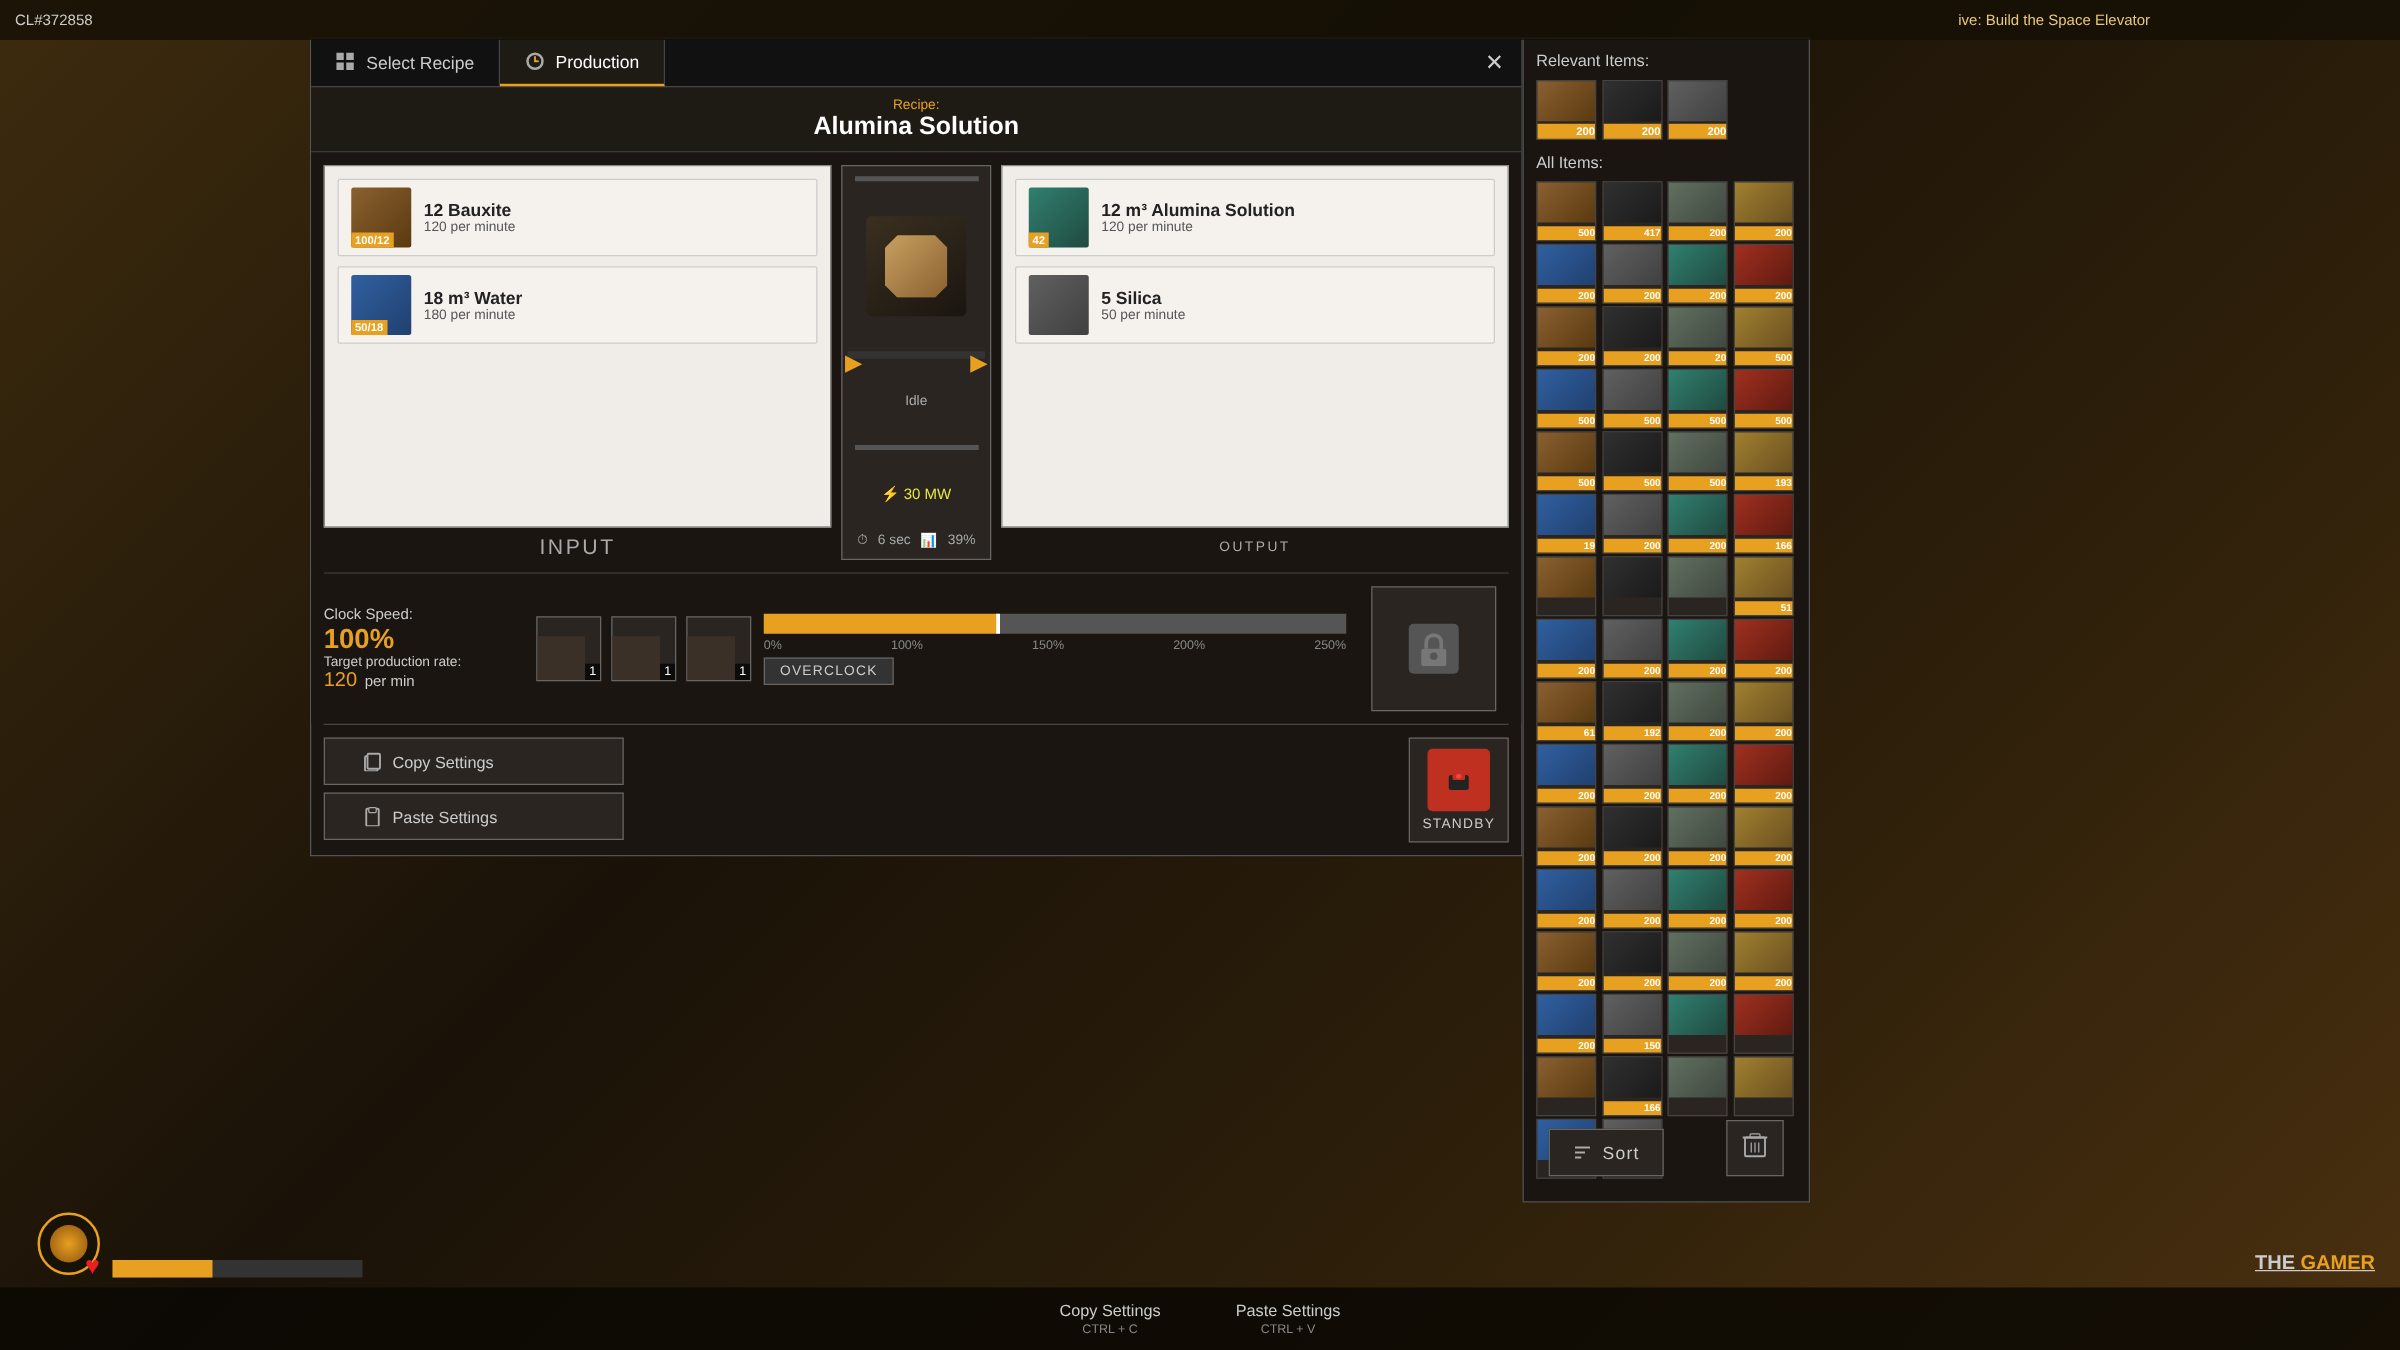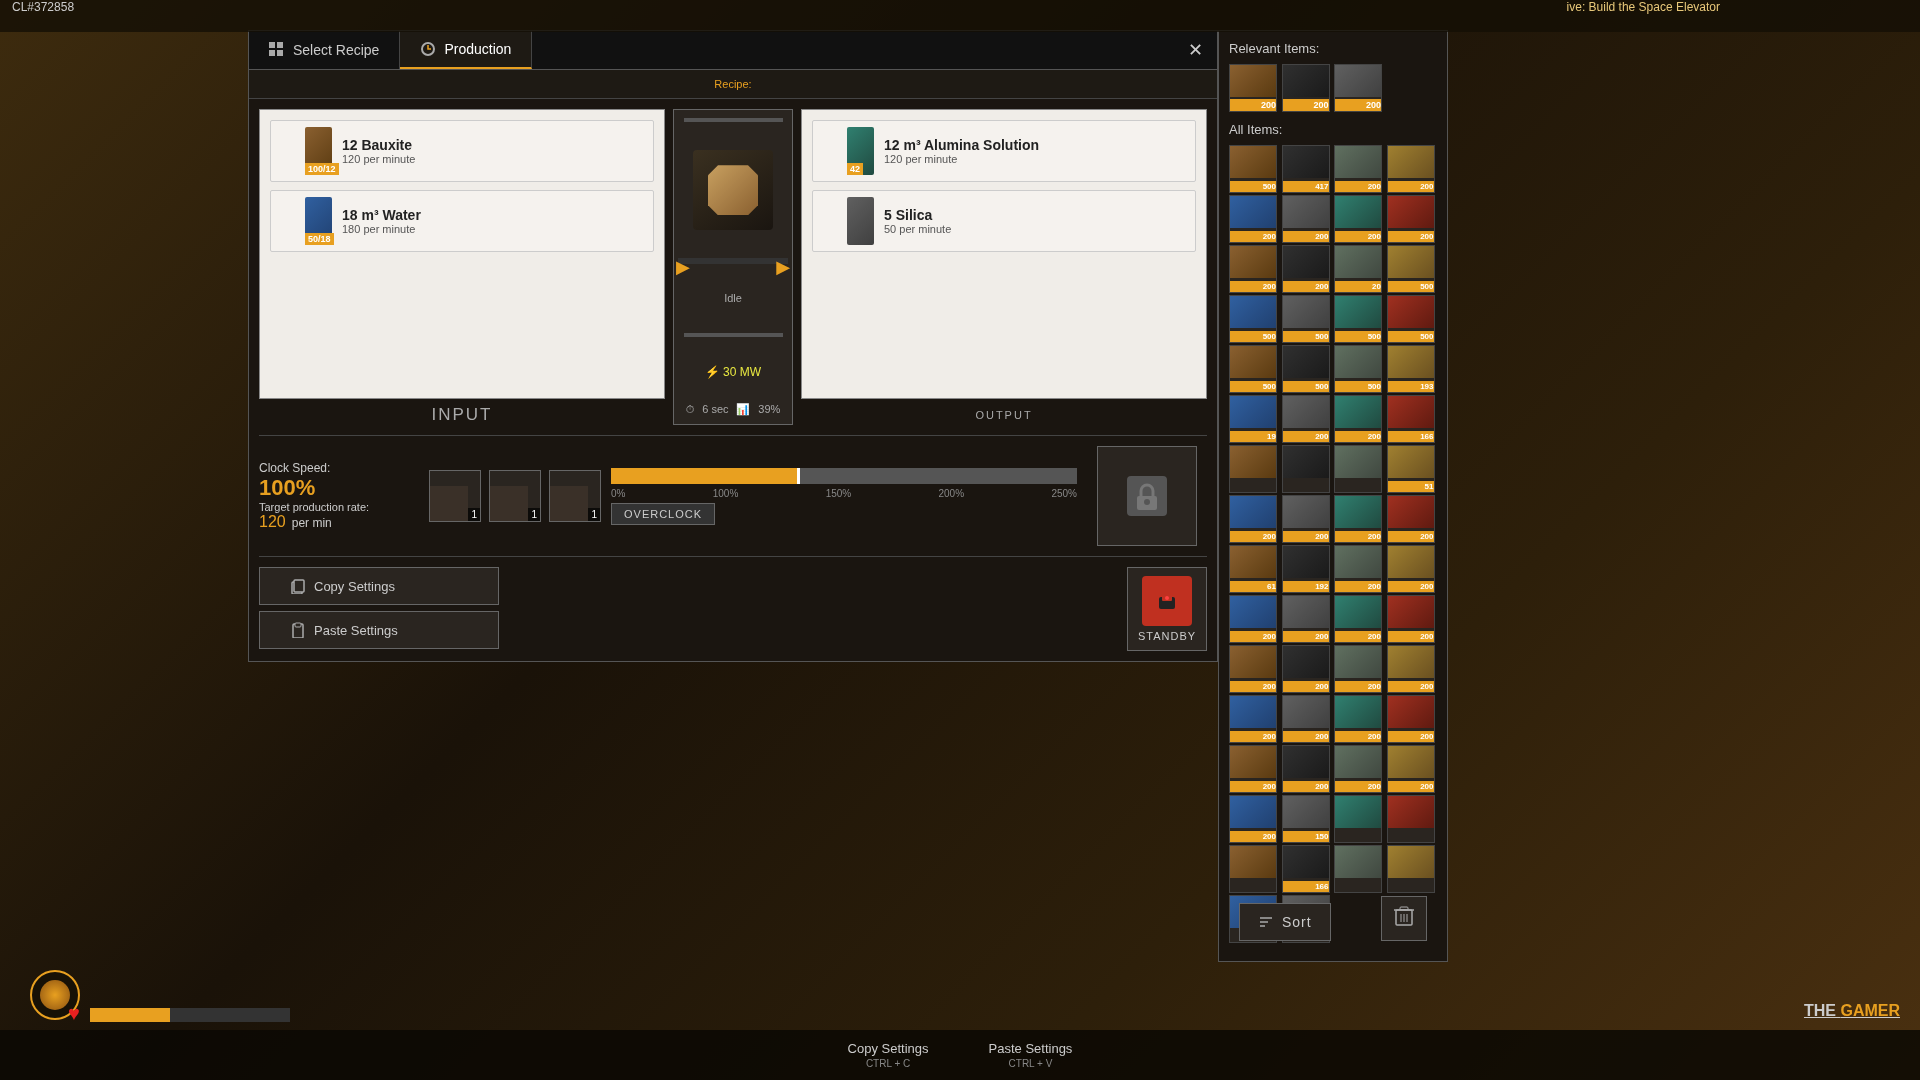--- a/index.html
+++ b/index.html
@@ -19,20 +19,21 @@
       background: linear-gradient(135deg, #3d2b0e 0%, #1a1208 40%, #2d1f0a 70%, #4a3010 100%);
     }
 
     
     .top-bar {
       position: absolute;
       top: 0; left: 0; right: 0;
       height: 32px;
       background: rgba(20,15,5,0.8);
       display: flex;
+      align-items: center;
       padding: 0 12px;
       z-index: 100;
     }
     .top-bar-text {
       color: #ccc;
       font-size: 12px;
     }
     .top-bar-objective {
       position: absolute;
       right: 200px;
@@ -127,27 +128,26 @@
     .resource-item {
       display: flex;
       align-items: center;
       gap: 10px;
       background: #f5f2ee;
       border: 1px solid #ccc;
       padding: 6px 10px;
       border-radius: 2px;
     }
     .resource-icon {
-      width: 27px;
+      width: 48px;
       height: 48px;
       background: #ddd;
       border-radius: 2px;
       position: relative;
       flex-shrink: 0;
-      margin-left: 24px;
     }
     .resource-badge {
       position: absolute;
       bottom: 0;
       left: 0;
       background: #e8a020;
       color: #fff;
       font-size: 9px;
       padding: 1px 3px;
       font-weight: bold;
@@ -585,20 +585,21 @@
         <circle cx="8" cy="8" r="6" fill="none" stroke="#aaa" stroke-width="2"></circle>
         <path d="M8 4 L8 8 L11 8" stroke="#e8a020" stroke-width="1.5" fill="none"></path>
       </svg>
       <span>Production</span>
     </div>
     <button class="close-btn">✕</button>
   </div>
 
   <div class="recipe-header">
     <div class="recipe-label">Recipe:</div>
+    <div class="recipe-name">Alumina Solution</div>
   </div>
 
   <div class="production-area">
 
     <div class="io-wrapper">
       <div class="io-panel">
 
         <div class="resource-item">
           <div class="resource-icon item-ore">
             <span class="resource-badge">100/12</span>

